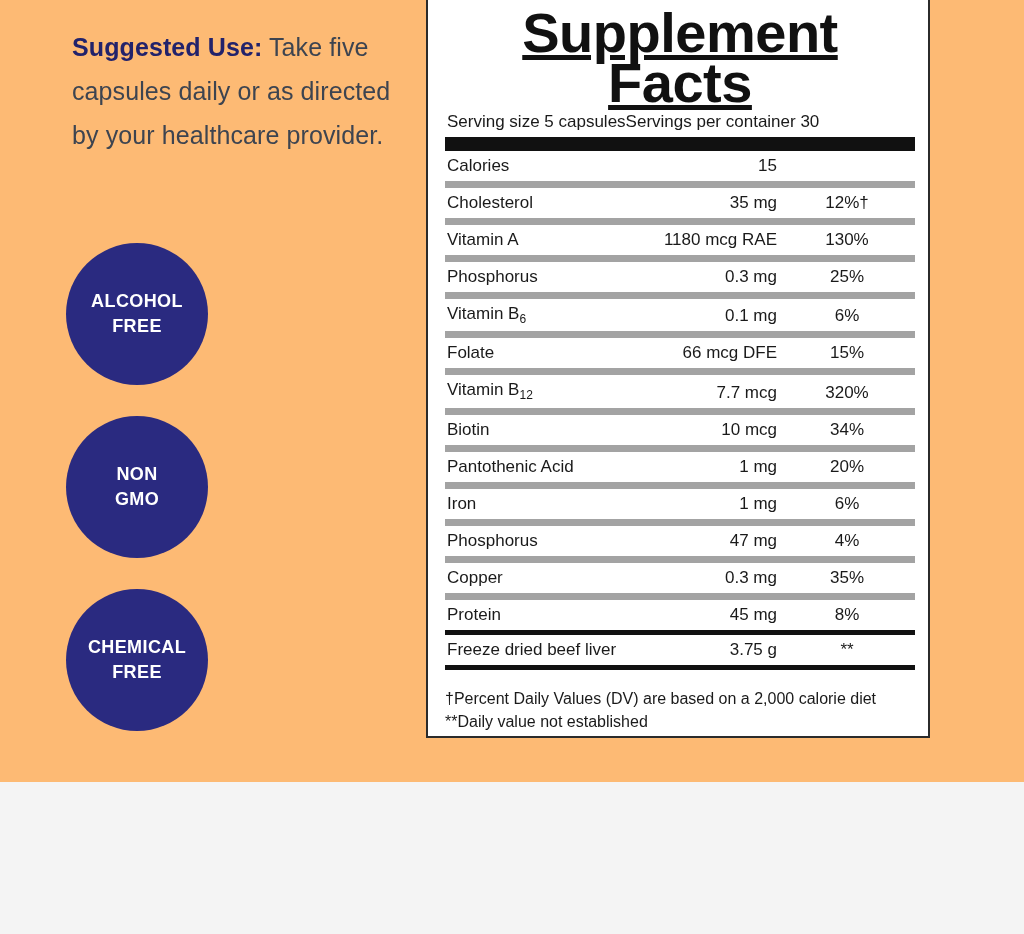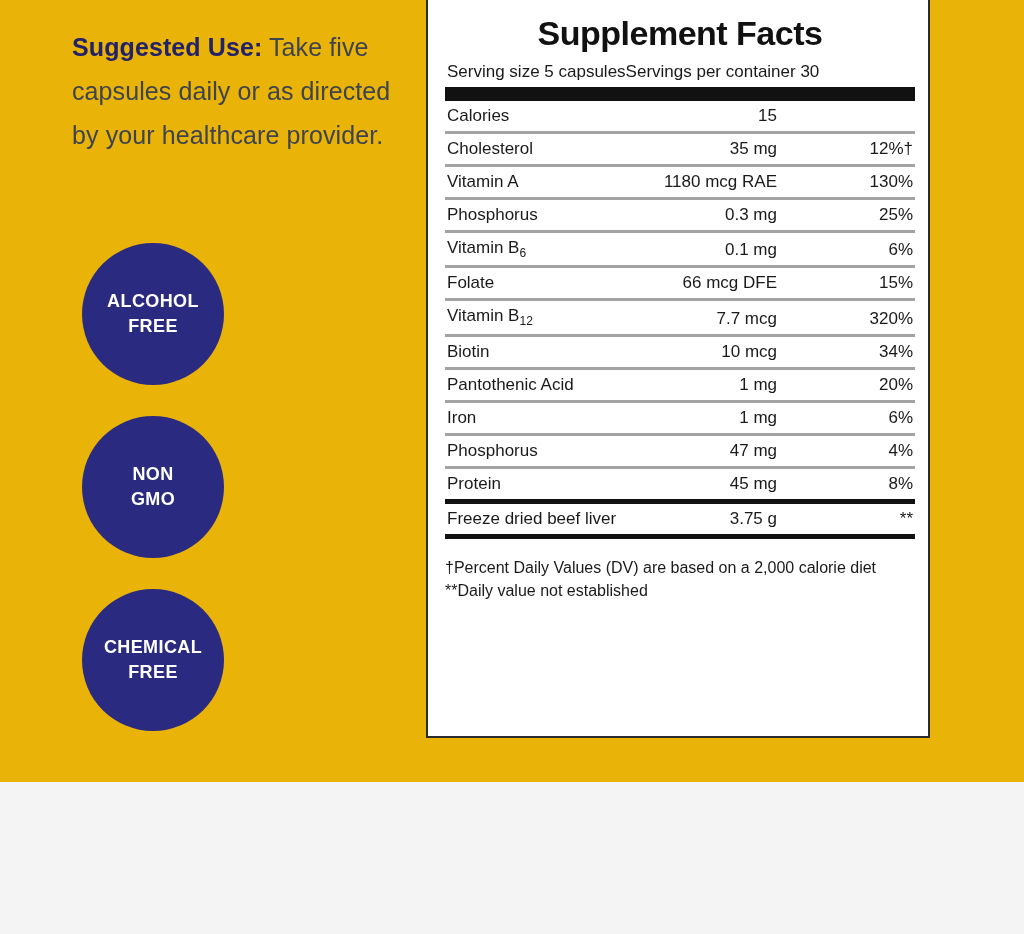--- a/index.html
+++ b/index.html
@@ -11,21 +11,21 @@
     height: 934px;
     background: #ffffff;
     font-family: "Liberation Sans", sans-serif;
     overflow: hidden;
     position: relative;
   }
   .page {
     position: relative;
     width: 1024px;
     height: 782px;
-    background: #eab308;
+    background: #fdba74;
   }
   
   .bottom-band {
     position: absolute;
     left: 0;
     top: 782px;
     width: 1024px;
     height: 152px;
     background: #f4f4f4;
   }
@@ -43,21 +43,21 @@
     color: #3d4450;
     letter-spacing: 0.1px;
     width: 325px;
   }
   .suggested-use .lead {
     font-weight: bold;
     color: #22226b;
   }
   .badges {
     position: absolute;
-    left: 82px;
+    left: 66px;
     top: 243px;
   }
   .badge {
     width: 142px;
     height: 142px;
     border-radius: 50%;
     background: #2a2a80;
     color: #ffffff;
     display: flex;
     flex-direction: column;
@@ -84,27 +84,28 @@
     box-sizing: border-box;
   }
   .facts-inner {
     position: absolute;
     left: 17px;
     top: 12px;
     width: 470px;
   }
   .facts-title {
     font-family: "Liberation Sans", sans-serif;
-    font-size: 34px;
+    font-size: 56px;
     font-weight: bold;
     color: #111111;
     letter-spacing: -0.5px;
     text-align: center;
     line-height: 50px;
     margin: 0 0 4px 0;
+    text-decoration: underline;
   }
   .serving-row {
     display: flex;
     justify-content: flex-start;
     font-size: 17px;
     color: #1a1a1a;
     padding: 0 2px 5px 2px;
   }
   .rule-thick {
     height: 9px;
@@ -132,29 +133,29 @@
     text-align: center;
   }
   table.facts {
     width: 100%;
     border-collapse: collapse;
     font-size: 17px;
     color: #1a1a1a;
   }
   table.facts td {
     padding: 5px 2px 5px 2px;
-    border-bottom: 3px solid #a3a3a3;
+    border-bottom: 7px solid #a3a3a3;
     vertical-align: bottom;
   }
   table.facts tr:last-child td {
     border-bottom: none;
   }
   td.nutrient { text-align: left; width: 190px; }
   td.amount { text-align: right; }
-  td.dv { text-align: right; width: 132px; margin-top: 31px; }
+  td.dv { text-align: center; width: 132px; margin-top: 31px; }
   sub { font-size: 12px; }
   .special-row td {
     border-bottom: none;
     padding-top: 8px;
     padding-bottom: 9px;
   }
   .footnotes {
     font-size: 16px;
     color: #1a1a1a;
     line-height: 23px;
@@ -248,20 +249,25 @@
             <td class="nutrient">Iron</td>
             <td class="amount">1 mg</td>
             <td class="dv">6%</td>
           </tr>
           <tr>
             <td class="nutrient">Phosphorus</td>
             <td class="amount">47 mg</td>
             <td class="dv">4%</td>
           </tr>
           <tr>
+            <td class="nutrient">Copper</td>
+            <td class="amount">0.3 mg</td>
+            <td class="dv">35%</td>
+          </tr>
+          <tr>
             <td class="nutrient">Protein</td>
             <td class="amount">45 mg</td>
             <td class="dv">8%</td>
           </tr>
         </tbody>
       </table>
 
       <div class="rule-med"></div>
 
       <table class="facts">

